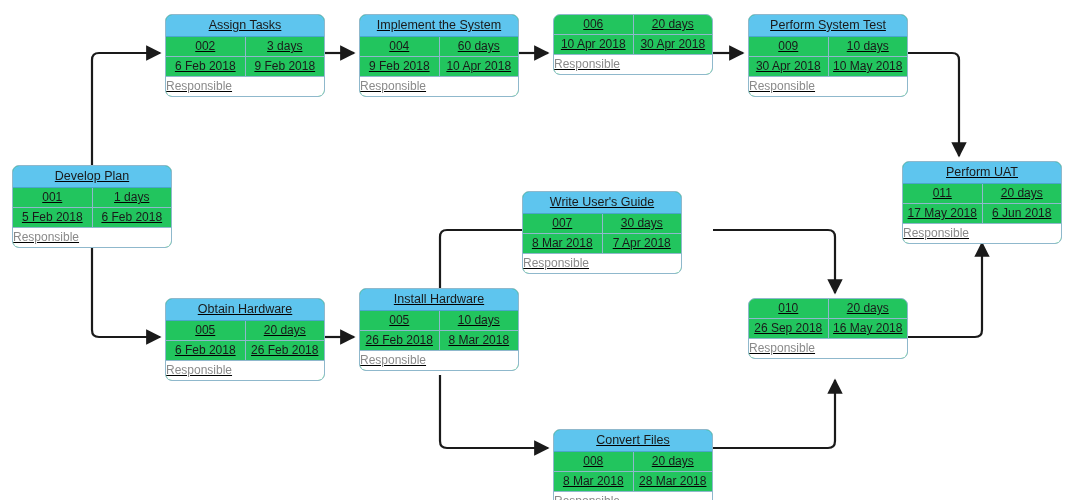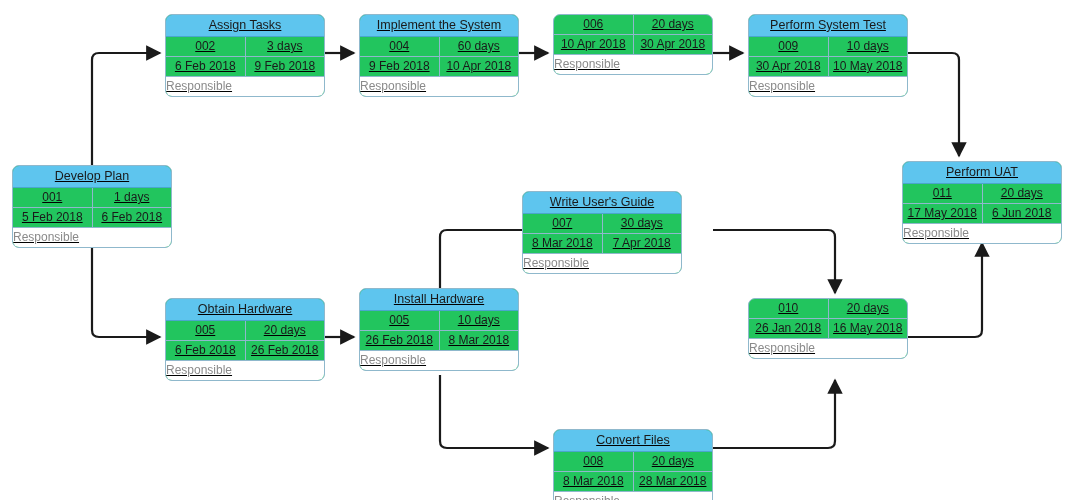--- a/index.html
+++ b/index.html
@@ -215,21 +215,21 @@
     </div>
     <div class="node-foot">Responsible</div>
   </div>
 
   <div class="node" style="left:748px; top:298px;">
     <div class="node-row">
       <div class="cell left">010</div>
       <div class="cell">20 days</div>
     </div>
     <div class="node-row">
-      <div class="cell left">26 Jan 2018</div>
+      <div class="cell left">26 Sep 2018</div>
       <div class="cell">16 May 2018</div>
     </div>
     <div class="node-foot">Responsible</div>
   </div>
 
   <div class="node" style="left:902px; top:161px;">
     <div class="node-title">Perform UAT</div>
     <div class="node-row">
       <div class="cell left">011</div>
       <div class="cell">20 days</div>

